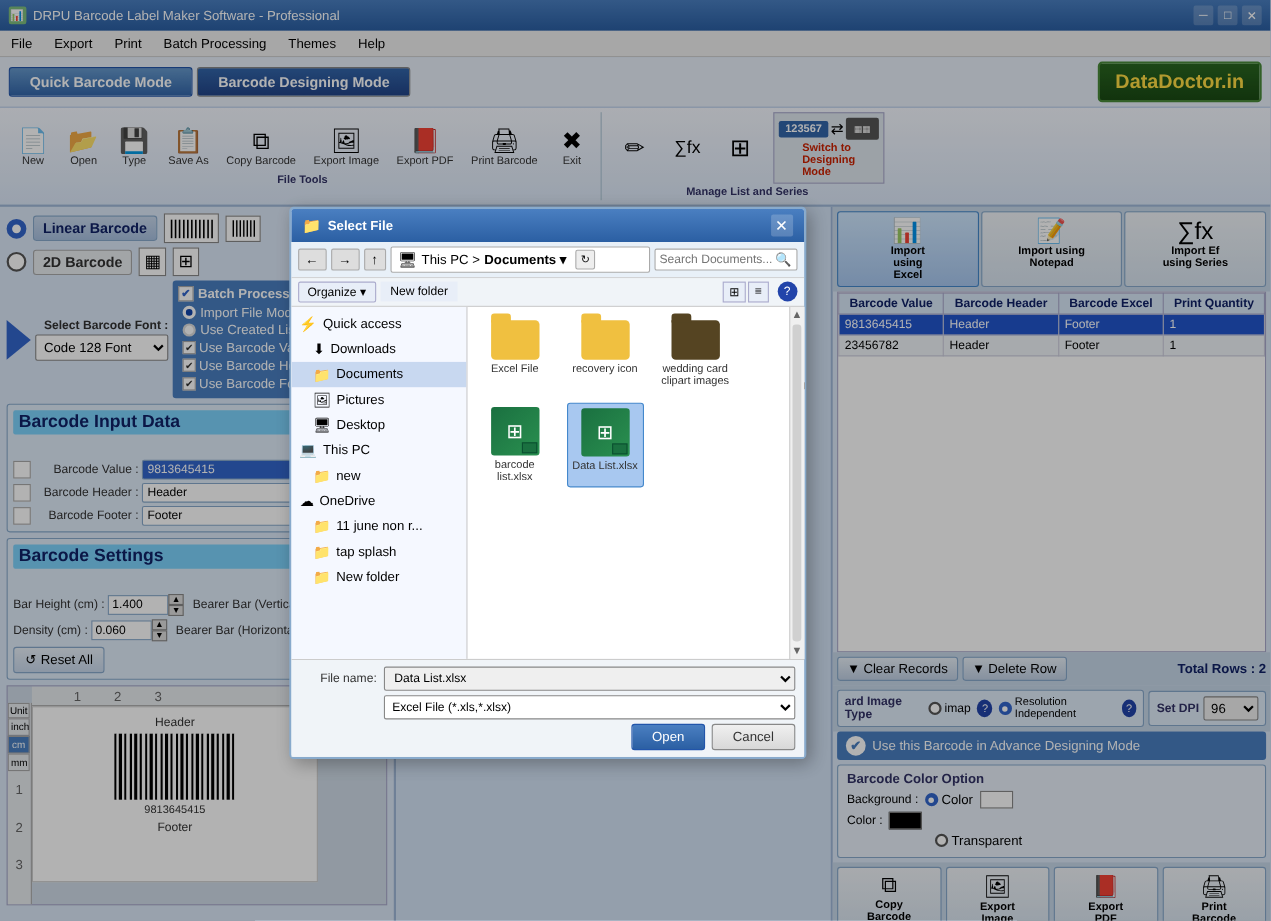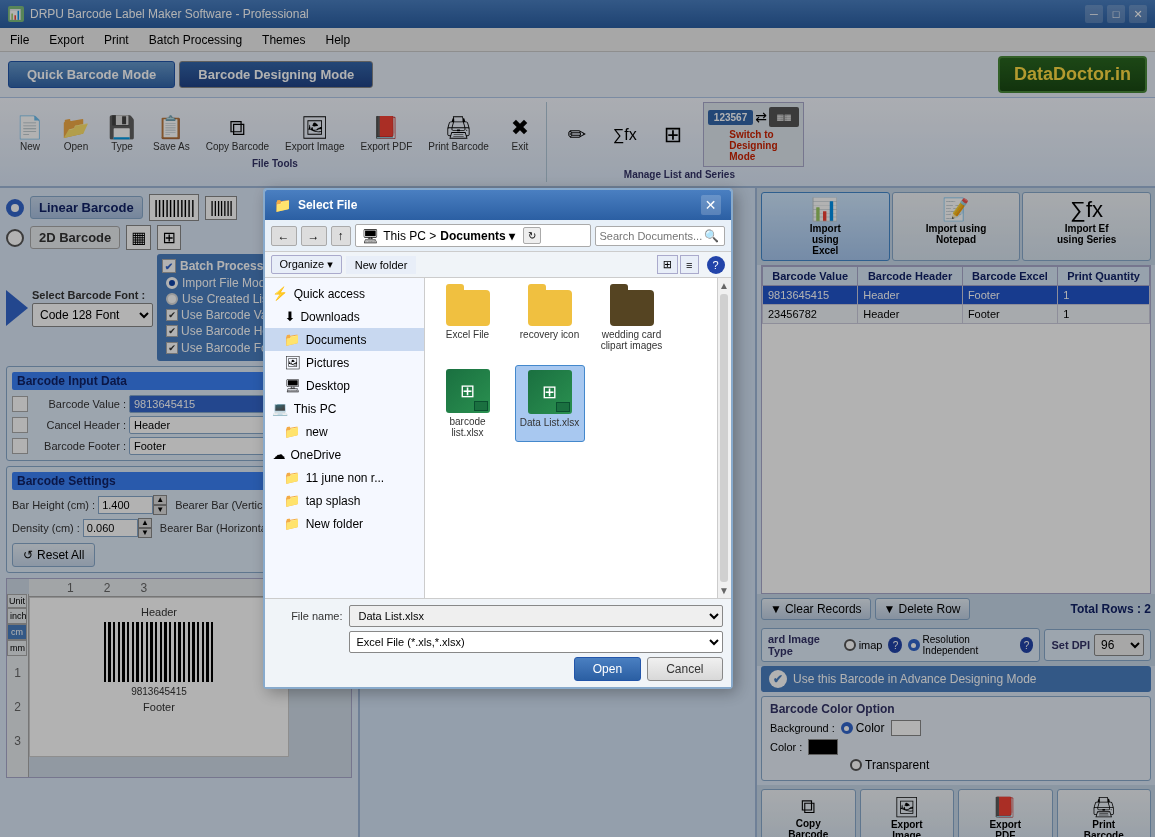--- a/index.html
+++ b/index.html
@@ -33,21 +33,21 @@
     .toolbar-btn .tb-label { font-size: 10px; color: #333; margin-top: 2px; }
     .section-label { font-size: 10px; color: #336; text-align: center; padding: 2px 4px; font-weight: bold; }
 
     
     .left-panel { width: 360px; background: #dce8f8; border-right: 2px solid #a0b8d8; padding: 6px; flex-shrink: 0; overflow: hidden; }
     .barcode-type-row { display: flex; align-items: center; gap: 6px; margin-bottom: 4px; }
     .font-select { width: 100%; padding: 3px; border: 1px solid #888; border-radius: 2px; background: white; }
 
     
     .section-box { background: #e0ecfa; border: 1px solid #88aacc; border-radius: 3px; padding: 5px; margin-bottom: 5px; }
-    .section-title { font-weight: bold; font-size: 12px; color: #112266; background: #3b82f6; padding: 2px 5px; border-radius: 2px; margin-bottom: 5px; }
+    .section-title { font-weight: bold; font-size: 16px; color: #112266; background: #7dd3fc; padding: 2px 5px; border-radius: 2px; margin-bottom: 23px; }
     .input-field { flex: 1; padding: 2px 4px; border: 1px solid #88aacc; border-radius: 2px; background: white; font-size: 11px; }
     .input-field.highlighted { background: #3366cc; color: white; }
     .spin-input { display: flex; align-items: center; }
     .spin-field { width: 55px; padding: 2px 3px; border: 1px solid #88aacc; background: white; font-size: 11px; }
     .spin-btns { display: flex; flex-direction: column; }
     .spin-btn { width: 14px; height: 10px; border: 1px solid #888; background: #ddd; cursor: pointer; display: flex; align-items: center; justify-content: center; font-size: 8px; line-height: 1; }
 
     
     .reset-btn { background: linear-gradient(to bottom, #e8f0f8, #c8d8ec); border: 1px solid #88aacc; border-radius: 3px; padding: 4px 10px; cursor: pointer; font-size: 11px; display: flex; align-items: center; gap: 4px; }
     .unit-btn { width: 20px; padding: 2px 0; text-align: center; background: #e8ecf0; border: 1px solid #aaa; font-size: 9px; cursor: pointer; }
@@ -241,21 +241,21 @@
       <span style="font-weight:bold;font-size:13px;color:#333;padding:3px 8px;background:#e8ecf0;border:1px solid #aaa;border-radius:3px;">2D Barcode</span>
       <span style="font-size:16px;border:1px solid #888;padding:2px 4px;background:white;">▦</span>
       <span style="font-size:16px;border:1px solid #888;padding:2px 4px;background:white;">⊞</span>
     </div>
 
     <div style="display:flex;gap:4px;margin-bottom:5px;">
 
       <div style="display:flex;align-items:center;gap:4px;flex:1;">
         <div style="width:0;height:0;border-top:18px solid transparent;border-bottom:18px solid transparent;border-left:22px solid #3366cc;flex-shrink:0;"></div>
         <div style="flex:1;">
-          <div style="font-weight:bold;font-size:11px;color:#333;margin-bottom:2px;">Select Barcode Font :</div>
+          <div style="font-weight:bold;font-size:11px;color:#333;margin-bottom:2px;text-align:right;">Select Barcode Font :</div>
           <select class="font-select">
             <option>Code 128 Font</option>
           </select>
         </div>
       </div>
 
       <div style="background:#4a7fc1;color:white;padding:5px;border-radius:3px;width:195px;flex-shrink:0;">
         <div style="display:flex;align-items:center;gap:4px;margin-bottom:3px;">
           <div style="width:14px;height:14px;background:white;border:1px solid #aaa;display:flex;align-items:center;justify-content:center;color:#3366cc;font-weight:bold;font-size:10px;flex-shrink:0;">✔</div>
           <span style="font-weight:bold;font-size:12px;">Batch Processing</span>
@@ -290,21 +290,21 @@
 
     <div class="section-box">
       <div class="section-title">Barcode Input Data</div>
       <div style="display:flex;gap:3px;margin-bottom:3px;align-items:center;">
         <div style="width:16px;height:16px;background:white;border:1px solid #aaa;flex-shrink:0;"></div>
         <span style="width:95px;font-size:11px;color:#333;text-align:right;flex-shrink:0;">Barcode Value :</span>
         <input class="input-field highlighted" value="9813645415" style="flex: 1 1 0%; padding: 2px 4px; border: 1px solid rgb(136, 170, 204); border-radius: 2px; background: rgb(51, 102, 204); color: white; font-size: 11px;">
       </div>
       <div style="display:flex;gap:3px;margin-bottom:3px;align-items:center;">
         <div style="width:16px;height:16px;background:white;border:1px solid #aaa;flex-shrink:0;"></div>
-        <span style="width:95px;font-size:11px;color:#333;text-align:right;flex-shrink:0;">Cancel Header :</span>
+        <span style="width:95px;font-size:11px;color:#333;text-align:right;flex-shrink:0;">Barcode Header :</span>
         <input class="input-field" value="Header" style="flex: 1 1 0%; padding: 2px 4px; border: 1px solid rgb(136, 170, 204); border-radius: 2px; background: white; font-size: 11px;">
       </div>
       <div style="display:flex;gap:3px;margin-bottom:0;align-items:center;">
         <div style="width:16px;height:16px;background:white;border:1px solid #aaa;flex-shrink:0;"></div>
         <span style="width:95px;font-size:11px;color:#333;text-align:right;flex-shrink:0;">Barcode Footer :</span>
         <input class="input-field" value="Footer" style="flex: 1 1 0%; padding: 2px 4px; border: 1px solid rgb(136, 170, 204); border-radius: 2px; background: white; font-size: 11px;">
       </div>
     </div>
 
     <div class="section-box">

